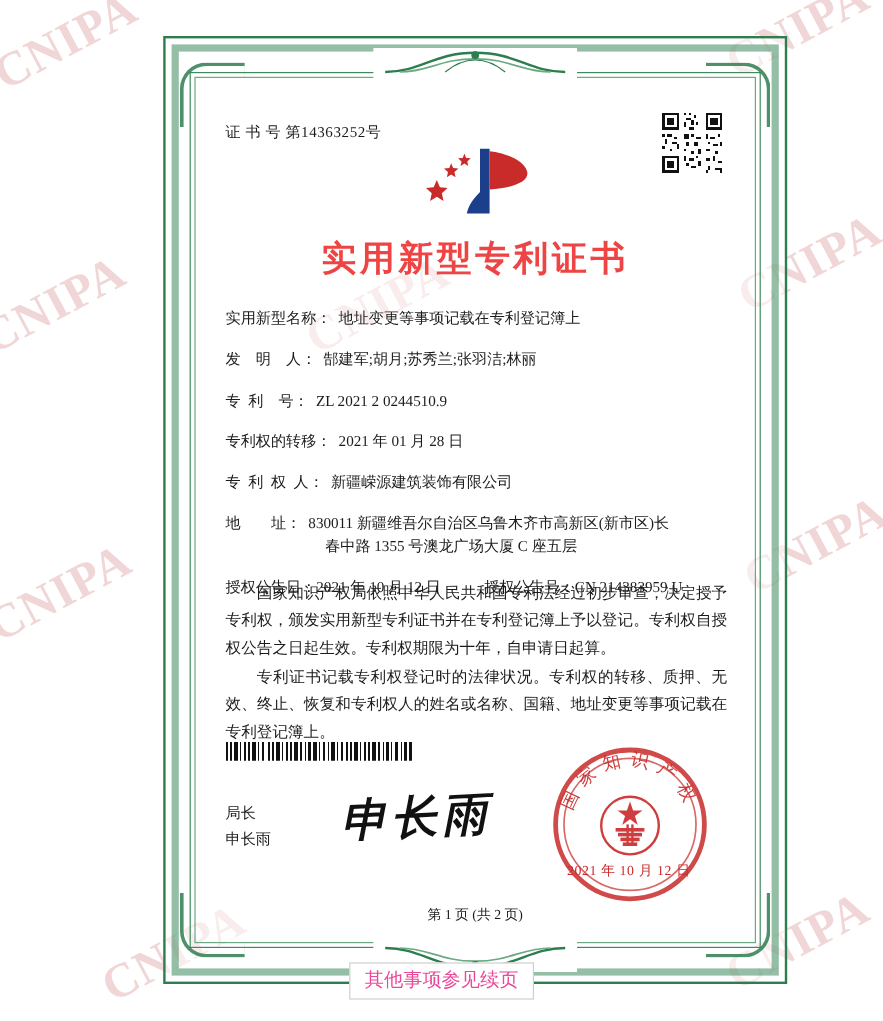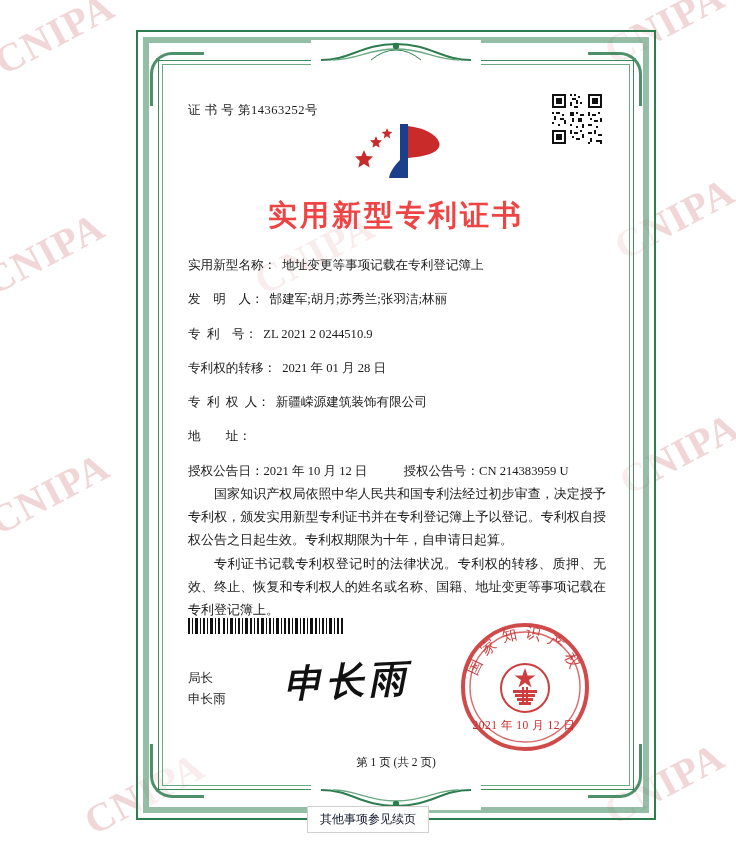--- a/index.html
+++ b/index.html
@@ -217,23 +217,23 @@
   }
 
   .footnote {
     position: absolute;
     left: 50%; bottom: 18px;
     transform: translateX(-50%);
     z-index: 6;
     background: #ffffff;
     border: 1px solid #cfcfcf;
     padding: 4px 12px;
-    font-size: 12px;
+    font-size: 16px;
     font-family: "Liberation Serif", "DejaVu Serif", serif;
-    color: #0f172a;
+    color: #ec4899;
   }
 </style>
 </head>
 <body>
 
 <div id="page">
 
   <div class="wm" style="left:-10px; top:10px;">CNIPA</div>
   <div class="wm" style="left:600px; top:0px;">CNIPA</div>
   <div class="wm" style="left:-20px; top:230px;">CNIPA</div>
@@ -367,20 +367,24 @@
           <span class="f-value">2021 年 01 月 28 日</span>
         </div>
 
         <div class="field-row">
           <span class="f-label">专  利  权  人：</span>
           <span class="f-value">新疆嵘源建筑装饰有限公司</span>
         </div>
 
         <div class="field-row">
           <span class="f-label">地        址：</span>
+          <span class="f-value">
+            <span>830011  新疆维吾尔自治区乌鲁木齐市高新区(新市区)长</span>
+            <span class="l2">春中路 1355 号澳龙广场大厦 C 座五层</span>
+          </span>
         </div>
 
         <div class="row-split">
           <div class="half">
             <span class="f-label">授权公告日：</span>
             <span>2021 年 10 月 12 日</span>
           </div>
           <div class="half right">
             <span class="f-label">授权公告号：</span>
             <span>CN 214383959 U</span>

